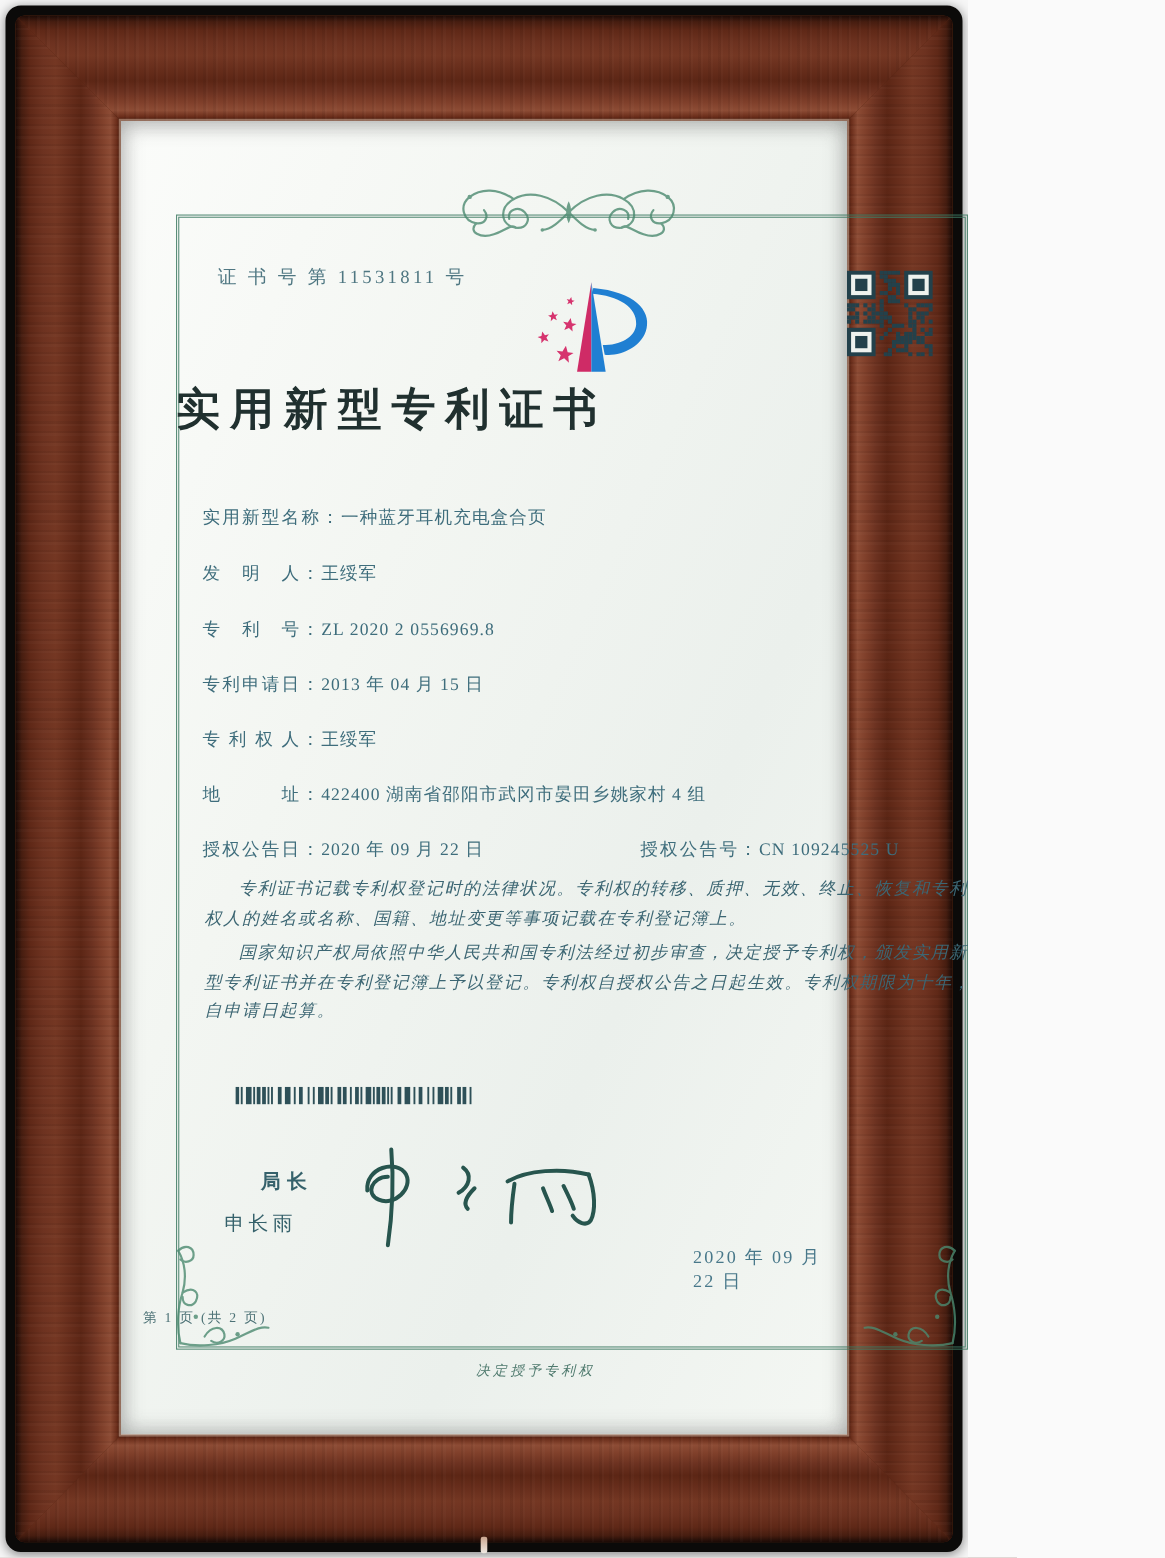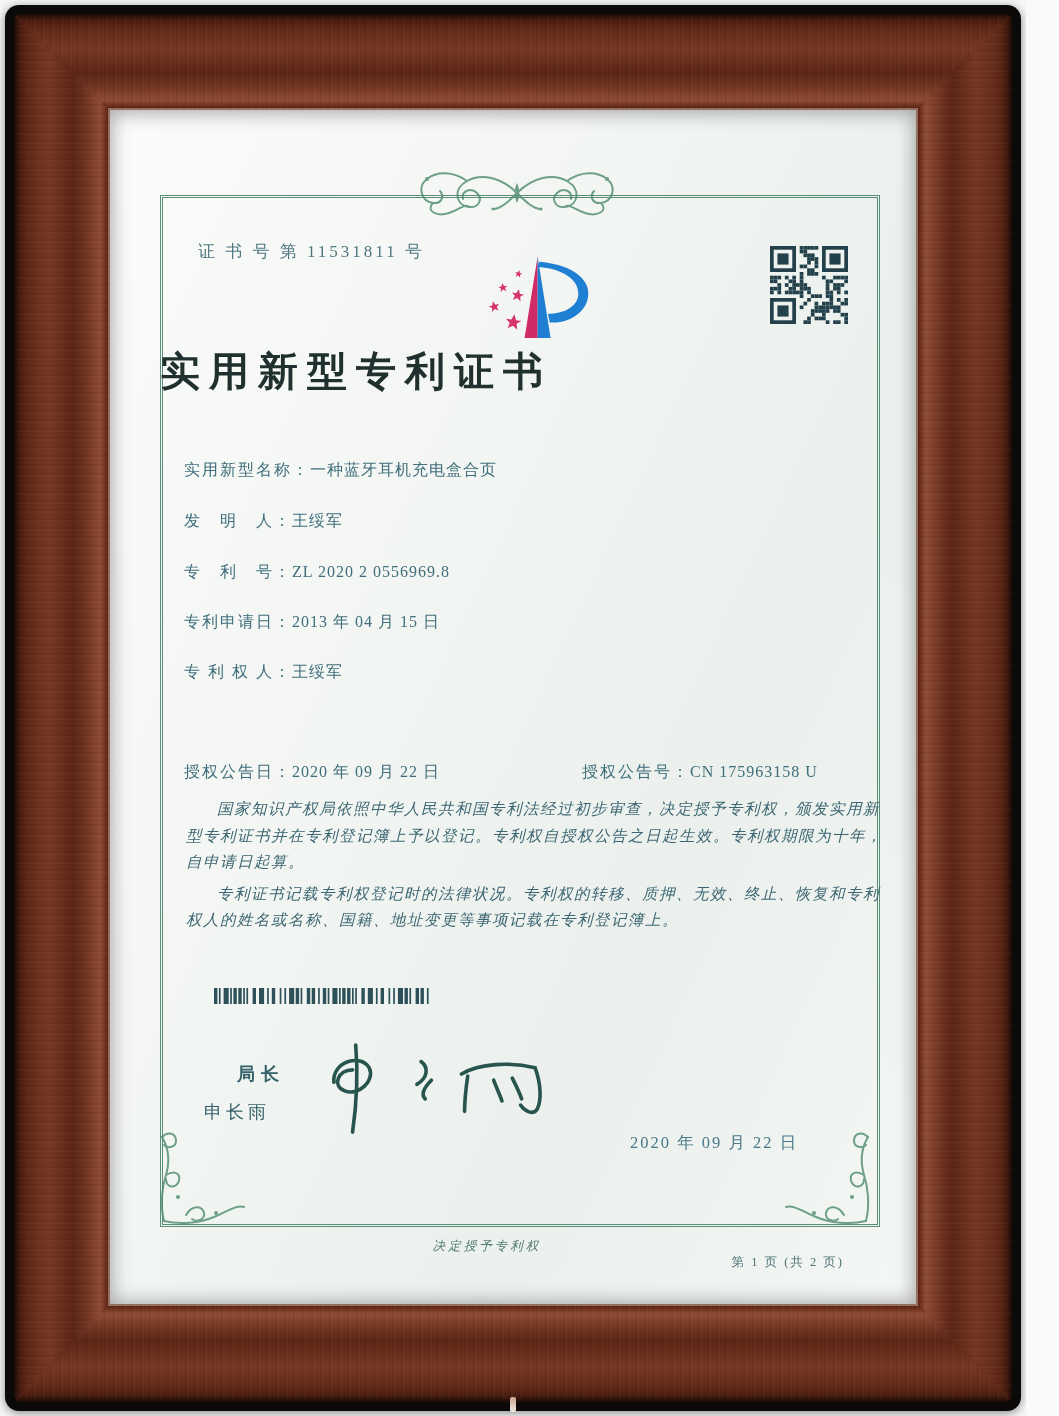--- a/index.html
+++ b/index.html
@@ -1,16 +1,16 @@
 <!DOCTYPE html>
 <html><head>
 <meta charset="utf-8">
 <style>
   html,body{margin:0;padding:0;background:#fafafa;}
-  .stage{position:relative;width:1026px;height:1416px;background:#f6f6f6;overflow:hidden;
+  .stage{position:relative;width:880px;height:1416px;background:#f6f6f6;overflow:hidden;
          font-family:"Liberation Serif","DejaVu Serif",serif;}
   
   .frame-black{position:absolute;inset:5px;background:#0b0a09;border-radius:14px;
                box-shadow:0 2px 10px rgba(0,0,0,.45);}
   .frame-wood{position:absolute;inset:14px;border-radius:8px;overflow:hidden;background:#53220f;}
   .wood{position:absolute;}
   .wood-grad-v{background:
       repeating-linear-gradient(90deg,rgba(0,0,0,.05) 0 2px,rgba(255,255,255,.02) 2px 4px,transparent 4px 9px),
       linear-gradient(180deg,#1a0a06 0%,#461d10 6%,#5f2817 14%,#6d3220 26%,#743723 38%,#682e1c 50%,#5c2615 62%,#6b3120 72%,#7f3f2a 82%,#8d4c35 90%,#6a2d1a 96%,#40170c 100%);}
   .wood-grad-vb{background:
@@ -53,21 +53,21 @@
          font-size:15.5px;line-height:26.5px;letter-spacing:1.5px;font-style:italic;}
   .paras p{margin:0 0 5px 0;text-indent:2em;}
   .barcode{position:absolute;left:104px;top:878px;width:220px;height:16px;color:#2e5058;}
   .barcode svg{width:100%;height:100%;fill:currentColor;}
   .signer-title{position:absolute;left:94px;top:952px;font-size:18px;font-weight:bold;
                 letter-spacing:6px;color:#35616b;margin-left:33px;}
   .signer-name{position:absolute;left:94px;top:990px;font-size:18px;font-weight:normal;
                letter-spacing:4px;color:#35616b;}
   .signature{position:absolute;left:170px;top:928px;width:280px;height:100px;}
   .issue-date{position:absolute;left:520px;top:1022px;font-size:16.5px;letter-spacing:2px;color:#48788a;}
-  .page-info{position:absolute;left:20px;top:1144px;width:714px;text-align:right;
+  .page-info{position:absolute;left:20px;top:1080px;width:714px;text-align:left;
              font-size:12.5px;letter-spacing:2px;color:#4d7276;}
   .cont-note{position:absolute;left:20px;top:1128px;width:714px;text-align:center;
              font-size:12.5px;letter-spacing:3px;color:#4f7a6e;font-style:italic;}
   .ornament{position:absolute;color:#4c8a70;}
   .orn-top{left:287px;top:55px;width:240px;height:56px;}
   .orn-bl{left:46px;top:1007px;width:92px;height:110px;}
   .orn-br{left:672px;top:1007px;width:92px;height:110px;transform:scaleX(-1);}
   .ornament svg{width:100%;height:100%;stroke:currentColor;fill:none;stroke-width:2;
                 stroke-linecap:round;opacity:.8;}
 </style>
@@ -296,30 +296,33 @@
     </div>
     <div class="row" style="top:452px">
       <span class="lab">专　利　号：</span><span>ZL 2020 2 0556969.8</span>
     </div>
     <div class="row" style="top:502px">
       <span class="lab">专利申请日：</span><span>2013 年 04 月 15 日</span>
     </div>
     <div class="row" style="top:552px">
       <span class="lab">专 利 权 人：</span><span>王绥军</span>
     </div>
+    <div class="row" style="top:602px">
+      <span class="lab">地　　　址：</span><span>422400 湖南省邵阳市武冈市晏田乡姚家村 4 组</span>
+    </div>
     <div class="row" style="top:652px;width:700px">
       <span class="lab">授权公告日：</span><span>2020 年 09 月 22 日</span>
       <span class="grant2">
-        <span class="lab">授权公告号：</span><span>CN 175963158 U</span>
+        <span class="lab">授权公告号：</span><span>CN 109245525 U</span>
       </span>
     </div>
 
     <div class="paras">
+      <p>专利证书记载专利权登记时的法律状况。专利权的转移、质押、无效、终止、恢复和专利权人的姓名或名称、国籍、地址变更等事项记载在专利登记簿上。</p>
       <p>国家知识产权局依照中华人民共和国专利法经过初步审查，决定授予专利权，颁发实用新型专利证书并在专利登记簿上予以登记。专利权自授权公告之日起生效。专利权期限为十年，自申请日起算。</p>
-      <p>专利证书记载专利权登记时的法律状况。专利权的转移、质押、无效、终止、恢复和专利权人的姓名或名称、国籍、地址变更等事项记载在专利登记簿上。</p>
     </div>
 
     <div class="barcode">
       <svg viewBox="0 0 220 16" preserveAspectRatio="none">
           <rect x="0" y="0" width="3.4" height="16"></rect>
           <rect x="4.9" y="0" width="1.7" height="16"></rect>
           <rect x="9.600000000000001" y="0" width="5.1" height="16"></rect>
           <rect x="16.200000000000003" y="0" width="1.7" height="16"></rect>
           <rect x="19.400000000000002" y="0" width="3.4" height="16"></rect>
           <rect x="24.300000000000004" y="0" width="3.4" height="16"></rect>

